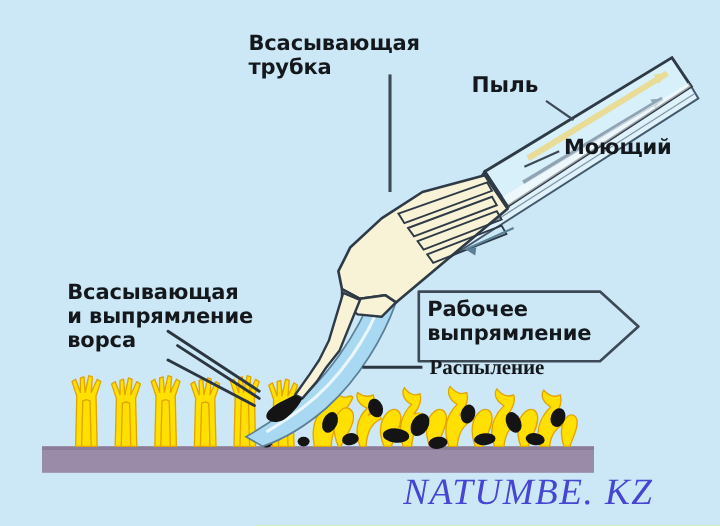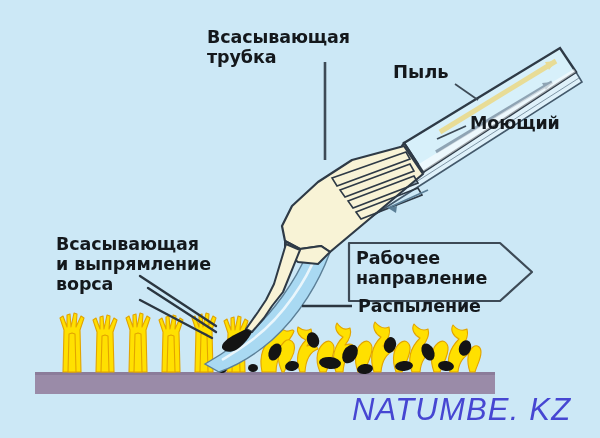--- a/index.html
+++ b/index.html
@@ -29,26 +29,26 @@
     line-height: 1.14;
     white-space: pre-line;
     letter-spacing: -0.1px;
   }
   #lbl-suction-tube { left: 207px; top: 28px; font-size: 17.5px; }
   #lbl-dust         { left: 393px; top: 62px; font-size: 18px; }
   #lbl-moisture     { left: 470px; top: 114px; font-size: 17.5px; }
   #lbl-solution     { left: 432px; top: 178px; font-size: 17px; }
   #lbl-suction-pile { left: 56px;  top: 235px; font-size: 17.5px; }
   #lbl-direction    { left: 356px; top: 249px; font-size: 17.5px; line-height: 1.12; }
-  #lbl-spray        { left: 358px; top: 297px; font-size: 17.5px; }
+  #lbl-spray        { left: 358px; top: 297px; font-size: 17.5px; font-family: Liberation Serif, serif; }
   #watermark {
     position: absolute;
-    left: 352px;
+    left: 336px;
     top: 392px;
-    font-family: Liberation Sans, sans-serif;
+    font-family: Liberation Serif, serif;
     font-style: italic;
     font-size: 31px;
     color: #4646d2;
     letter-spacing: 1.2px;
     white-space: pre;
   }
 </style>
 </head>
 <body>
 
@@ -195,19 +195,19 @@
   <div class="lbl" id="lbl-dust">Пыль</div>
 
   <div class="lbl" id="lbl-moisture">Моющий</div>
 
 
   <div class="lbl" id="lbl-suction-pile">Всасывающая
 и выпрямление
 ворса</div>
 
   <div class="lbl" id="lbl-direction">Рабочее
-направление</div>
+выпрямление</div>
 
   <div class="lbl" id="lbl-spray">Распыление</div>
 
   <div id="watermark">NATUMBE. KZ</div>
 
 </div>
 
 </body></html>

